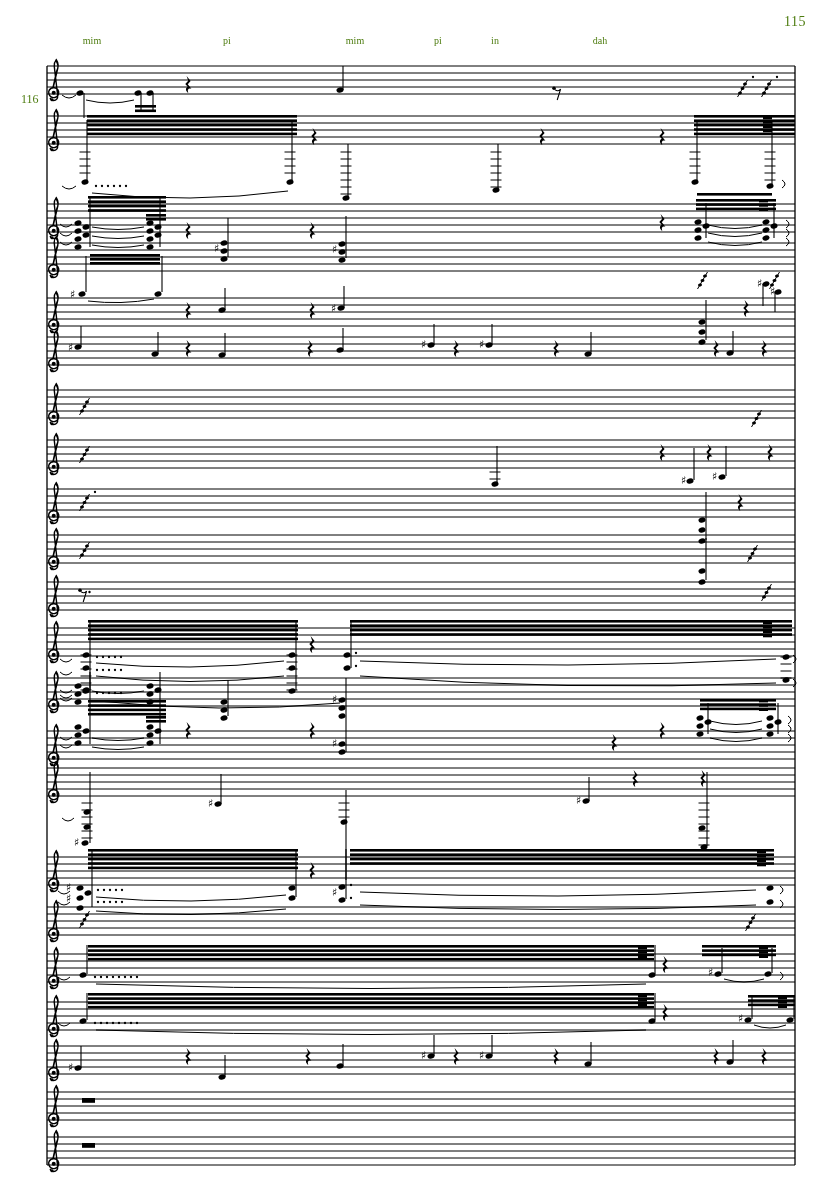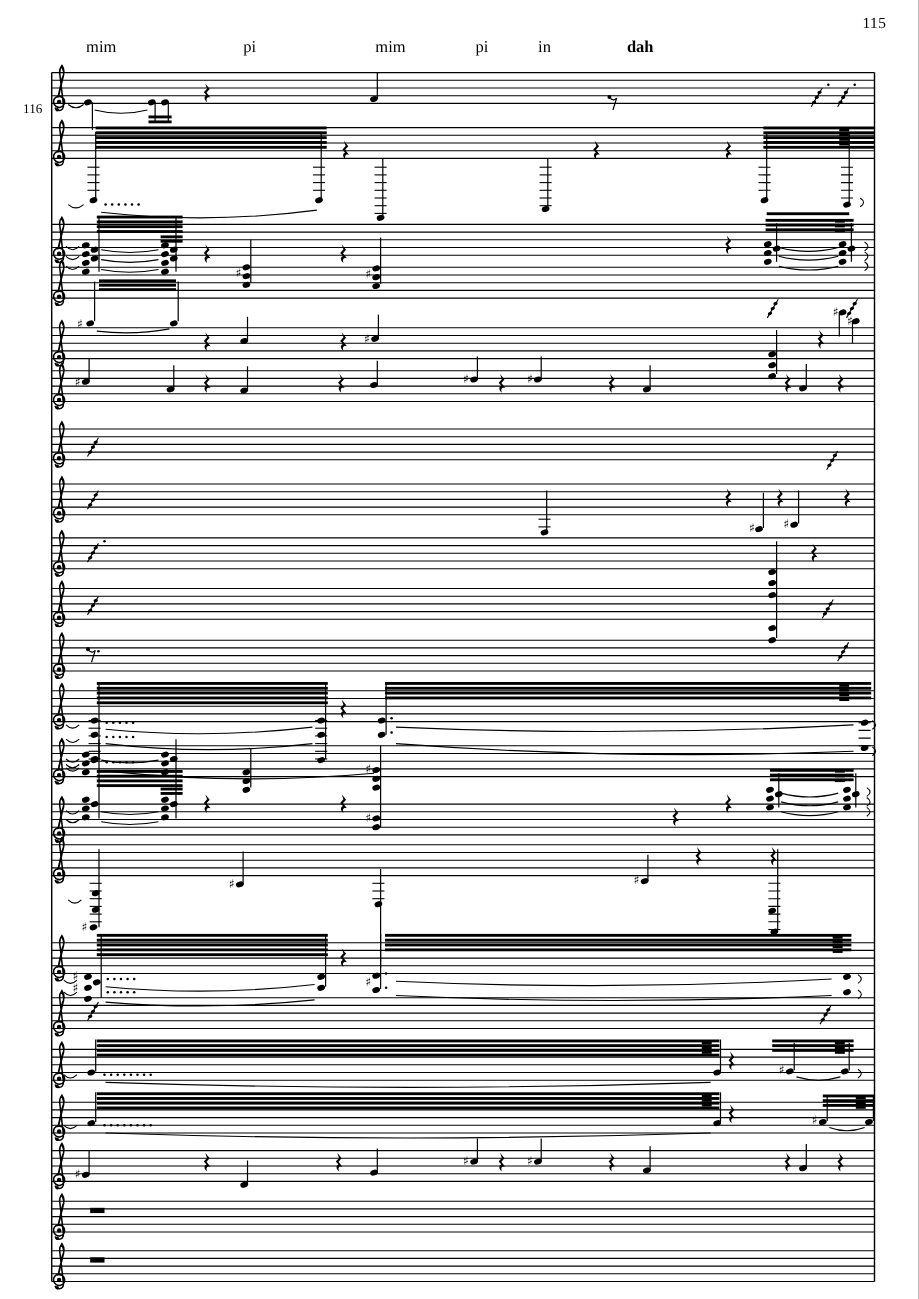--- a/index.html
+++ b/index.html
@@ -1,35 +1,35 @@
 <!DOCTYPE html>
 <html><head>
 <meta charset="utf-8">
 <style>
   html,body{margin:0;padding:0;background:#888;}
   .page{width:835px;height:1181px;background:#ffffff;position:relative;margin:0 auto;
-        font-family:"Liberation Serif",serif;color:#000000;overflow:hidden;}
+        font-family:"Liberation Serif",serif;color:#4d7c0f;overflow:hidden;}
   .pagenum{position:absolute;top:14px;left:784px;font-size:14px;letter-spacing:.5px;}
   .measnum{position:absolute;top:45px;left:21px;font-size:12px;margin-top:47px;}
-  .lyric{position:absolute;top:35px;transform:translateX(-50%);font-size:15px;white-space:nowrap;}
+  .lyric{position:absolute;top:35px;transform:translateX(-50%);font-size:10px;white-space:nowrap;}
   svg{position:absolute;left:0;top:0;}
 </style>
 </head>
 <body>
 
 <div class="page">
   <div class="pagenum">115</div>
   <div class="measnum">116</div>
   <div id="lyrics">
       <span class="lyric" style="left: 92px; top: 35px;">mim</span>
       <span class="lyric" style="left: 227px; top: 35px;">pi</span>
       <span class="lyric" style="left: 355px; top: 35px;">mim</span>
       <span class="lyric" style="left: 438px; top: 35px;">pi</span>
       <span class="lyric" style="left: 495px; top: 35px;">in</span>
-      <span class="lyric" style="left: 582px; top: 35px; font-weight: bold;">dah</span>
+      <span class="lyric" style="left: 600px; top: 35px;">dah</span>
     </div>
 
   <svg id="score" width="835" height="1181" viewBox="0 0 835 1181">
     <defs>
       <symbol id="gclef" viewBox="0 0 22 58">
         <path d="M12.8 4.5 C15.8 8.5 16.2 13 14.4 18 L9.4 39 C5.2 40.4 3 43.6 3.6 47
                  C4.3 50.8 8 53.2 11.6 52.3 C15.2 51.4 17.2 47.9 16.3 44.4
                  C15.5 41 12.2 39 8.9 39.9 L13.8 18 C16.6 12.4 16.3 7.6 13.3 3.2
                  C11.5 5.5 10.3 8.7 10.7 12.1 L15.1 49.8 C15.5 53.6 13.3 56.2 10 56.2
                  C7.6 56.2 5.8 54.8 5.4 52.8" fill="none" stroke="#000" stroke-width="1.8"></path>

